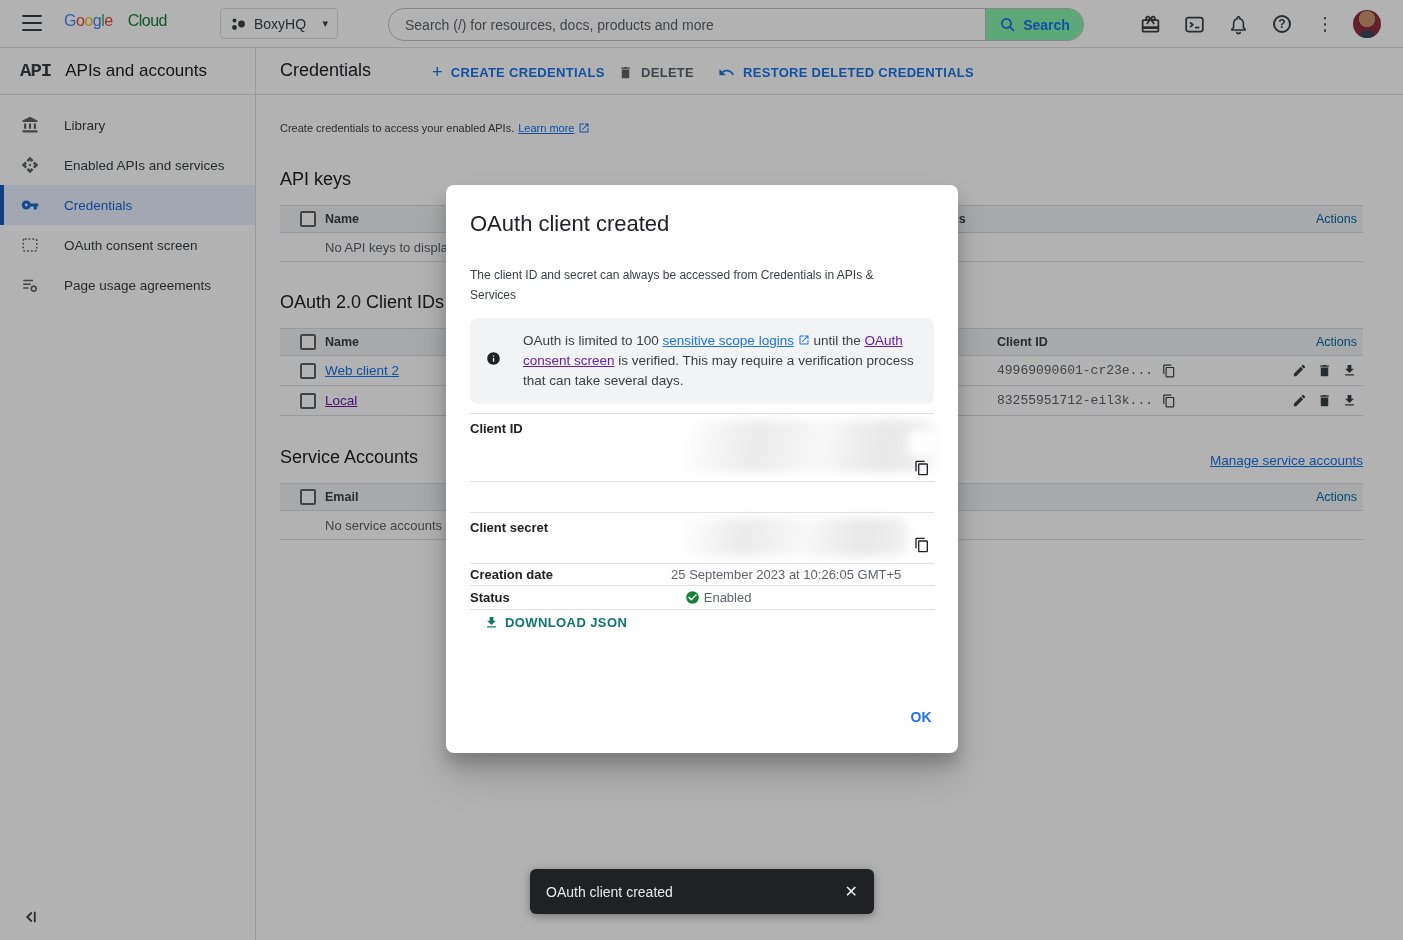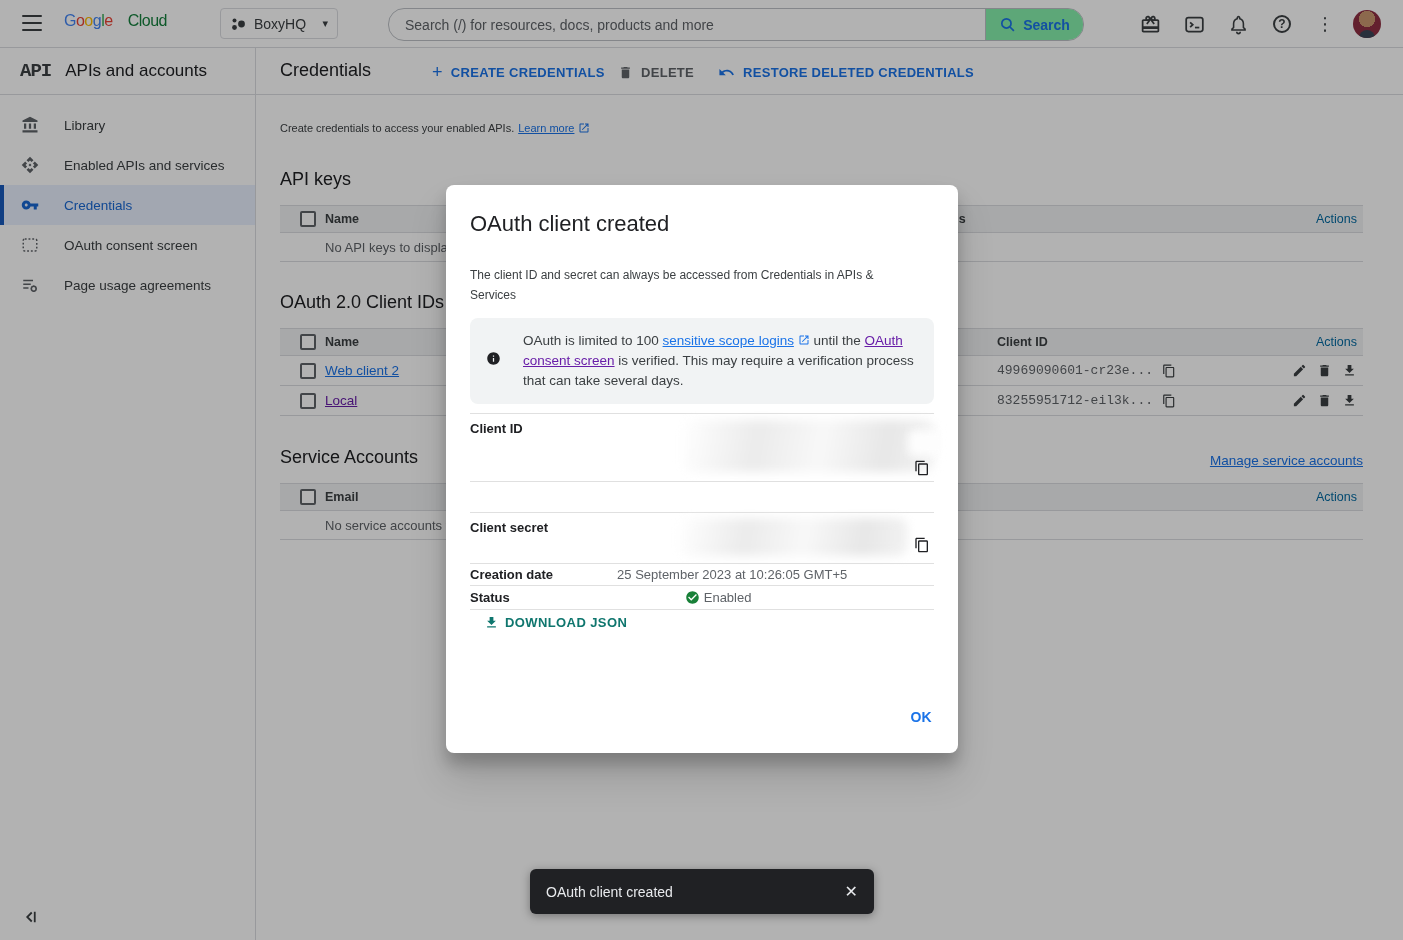--- a/index.html
+++ b/index.html
@@ -393,21 +393,21 @@
         <span class="flabel abs">Client secret</span>
         <span class="blob blob-b"></span>
         <button class="icon-btn copy-abs cp2">
             <svg width="16" height="16" viewBox="0 0 24 24" fill="currentColor">
               <path d="M16 1H4c-1.1 0-2 .9-2 2v14h2V3h12V1zm3 4H8c-1.1 0-2 .9-2 2v14c0 1.1.9 2 2 2h11c1.1 0 2-.9 2-2V7c0-1.1-.9-2-2-2zm0 16H8V7h11v14z"></path>
             </svg>
           </button>
       </div>
       <div class="frow fr-date">
         <span class="flabel">Creation date</span>
-        <span class="valcol fval" style="margin-left:64px;">25 September 2023 at 10:26:05 GMT+5</span>
+        <span class="valcol fval" style="margin-left:118px;">25 September 2023 at 10:26:05 GMT+5</span>
       </div>
       <div class="frow fr-status">
         <span class="flabel">Status</span>
         <span class="valcol" style="margin-left:175px; gap:0;">
           <svg class="chk-ic" viewBox="0 0 24 24" fill="currentColor">
               <path d="M12 2C6.48 2 2 6.48 2 12s4.48 10 10 10 10-4.48 10-10S17.52 2 12 2zm-2 15-5-5 1.41-1.41L10 14.17l7.59-7.59L19 8l-9 9z"></path>
             </svg>
           <span class="fval">Enabled</span>
         </span>
       </div>

